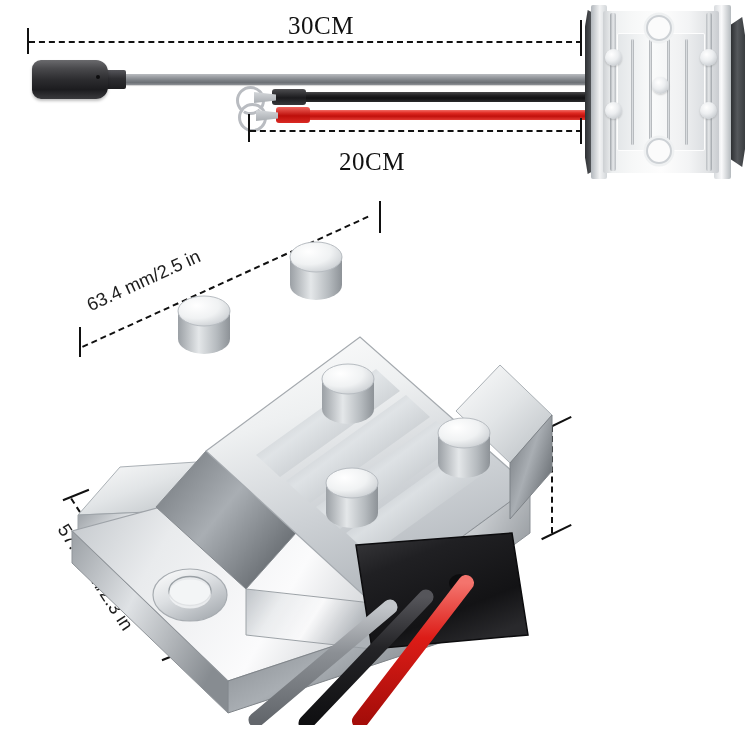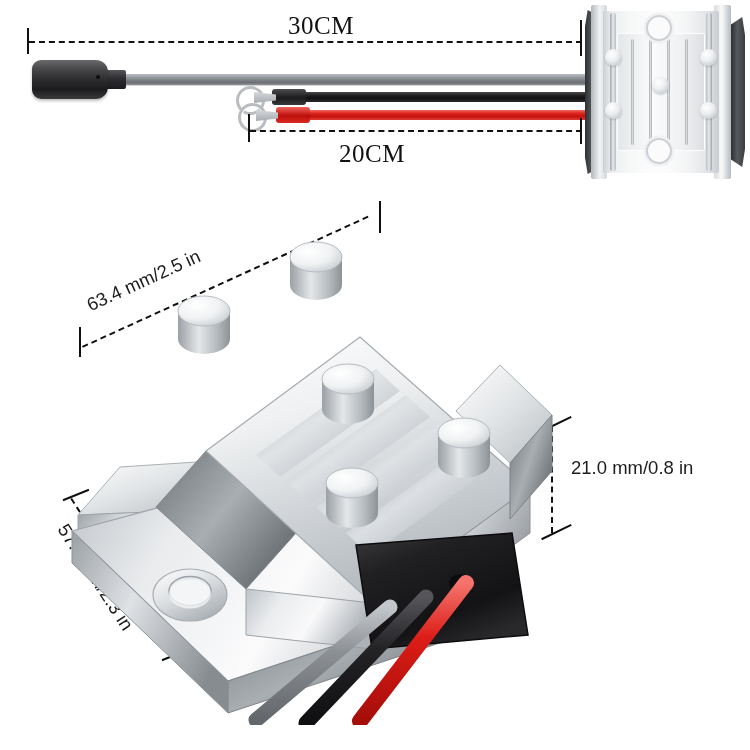--- a/index.html
+++ b/index.html
@@ -88,21 +88,21 @@
     <div class="lug" style="left:276px;top:107px;width:34px;height:16px;border-radius:3px;
                 background:linear-gradient(180deg,#f0635c,#bd0e0a 55%,#da2a23);"></div>
     <div class="ring" style="left:238px;top:103px;width:23px;height:23px;"></div>
     <div style="position:absolute;left:256px;top:110px;width:22px;height:11px;
                 background:linear-gradient(180deg,#d3d6d9,#a9adb2);
                 clip-path:polygon(0 0,100% 22%,100% 78%,0 100%);"></div>
 
     <div class="tick" style="left:248px;top:114px;width:2.4px;height:28px;"></div>
     <div class="dashline" style="left:250px;top:130px;width:332px;"></div>
     <div class="tick" style="left:580px;top:118px;width:2.4px;height:26px;"></div>
-    <div class="lbl lbl-serif" style="left:339px;top:140px;">20CM</div>
+    <div class="lbl lbl-serif" style="left:339px;top:148px;">20CM</div>
 
     <div style="position:absolute;left:583px;top:3px;width:167px;height:178px;">
 
       <div class="tv-darkfin" style="left:2px;top:7px;width:15px;height:164px;
                   clip-path:polygon(18% 0,100% 4%,100% 96%,18% 100%,0 90%,0 10%);"></div>
       <div class="tv-darkfin" style="left:120px;top:7px;width:17px;height:164px;
                   clip-path:polygon(0 4%,82% 0,100% 10%,100% 90%,82% 100%,0 96%);"></div>
       <div class="tv-darkfin" style="left:148px;top:14px;width:14px;height:150px;
                   clip-path:polygon(0 5%,80% 0,100% 12%,100% 88%,80% 100%,0 95%);"></div>
 
@@ -141,21 +141,20 @@
   <div id="iso">
 
     <div class="dim-tick" style="left:79px;top:132px;width:2.4px;height:30px;"></div>
     <div class="dim-dash" style="left:82px;top:151px;width:314px;transform:rotate(-24.5deg);"></div>
     <div class="dim-tick" style="left:379px;top:6px;width:2.4px;height:32px;"></div>
     <div class="lbl lbl-sans" style="left:88px;top:100px;transform:rotate(-24.5deg);transform-origin:0 50%;">63.4 mm/2.5 in</div>
 
     <div class="dim-tick" style="left:540px;top:228px;width:33px;height:2.4px;transform:rotate(-26deg);"></div>
     <div class="dim-dash" style="left:553px;top:231px;width:107px;transform:rotate(90deg);"></div>
     <div class="dim-tick" style="left:540px;top:336px;width:33px;height:2.4px;transform:rotate(-26deg);"></div>
-    <div class="lbl lbl-sans" style="left:571px;top:262px;">21.0 mm/0.8 in</div>
 
     <div class="dim-tick" style="left:62px;top:299px;width:28px;height:2.4px;transform:rotate(-22deg);"></div>
     <div class="dim-dash" style="left:72px;top:303px;width:190px;transform:rotate(57deg);"></div>
     <div class="dim-tick" style="left:161px;top:459px;width:28px;height:2.4px;transform:rotate(-22deg);"></div>
     <div class="lbl lbl-sans" style="left:62px;top:320px;transform:rotate(57deg);transform-origin:0 50%;">57.5 mm/2.3 in</div>
 
     <svg class="iso-el" width="560" height="510" viewBox="0 0 560 510" style="left:60px;top:20px;">
       <defs>
         <linearGradient id="alTop" x1="0" y1="0" x2="0.4" y2="1">
           <stop offset="0" stop-color="#ffffff"></stop>

